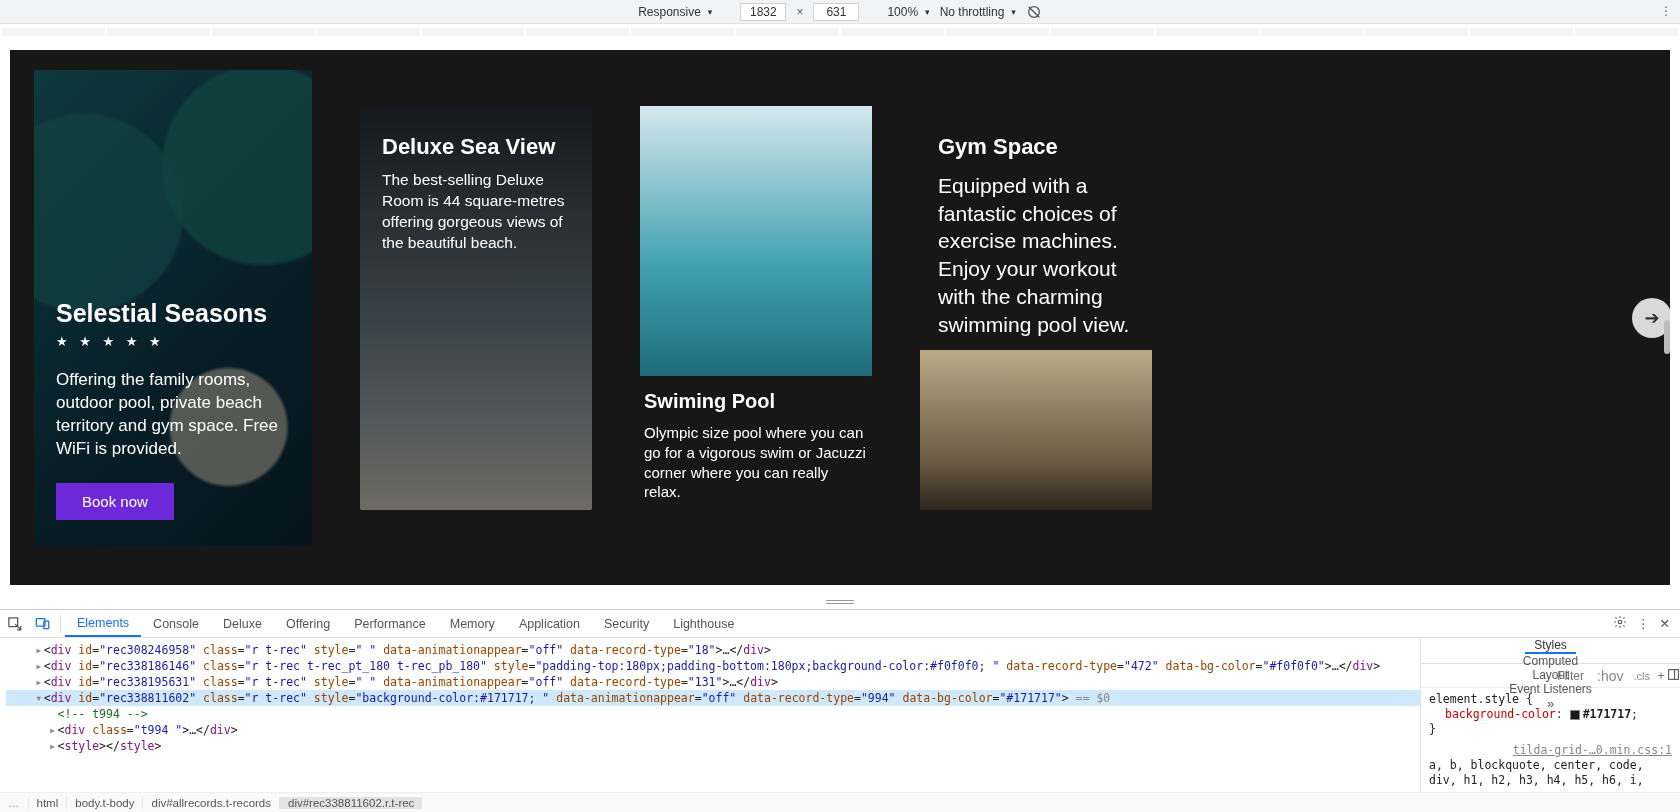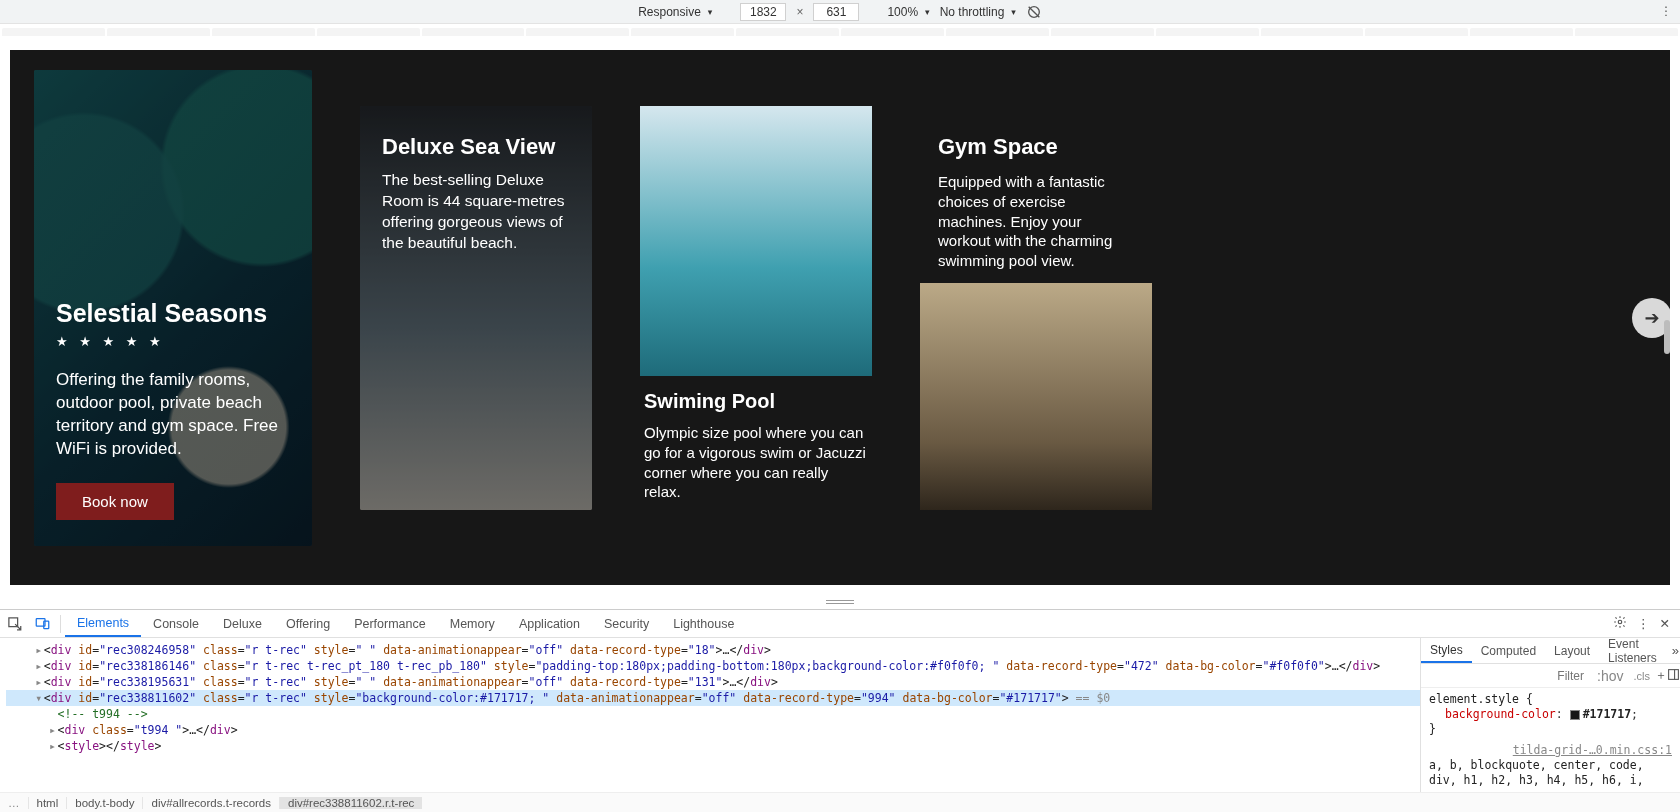--- a/index.html
+++ b/index.html
@@ -52,21 +52,21 @@
     background:
       radial-gradient(circle at 70% 75%, rgba(230,220,200,.65) 0 14%, transparent 15%),
       radial-gradient(circle at 18% 30%, rgba(34,120,120,.7) 0 24%, transparent 25%),
       radial-gradient(circle at 82% 20%, rgba(34,130,120,.7) 0 22%, transparent 23%);
   }
   .hero .content { margin-top: auto; padding-bottom: 26px;}
   .hero h2 { font-size: 25px; font-weight: 600; }
   .hero .stars { letter-spacing: 4px; font-size: 13px; margin: 6px 0 20px; }
   .hero p { font-size: 17px; line-height: 1.35; }
   .hero .btn {
-    display: inline-block; margin-top: 22px; background: #7f1d1d; color: #fff;
+    display: inline-block; margin-top: 22px; background: #6d28d9; color: #fff;
     padding: 10px 26px; font-size: 15px; cursor: pointer;
   }
 
   
   .c2 { width: 232px; height: 404px; margin-top: 36px; }
   .c2 .bg { background: linear-gradient(180deg,#2b241e 0%, #5a4b3a 45%, #a08866 100%); }
 
   
   .c3 { width: 232px; height: 404px; margin-top: 36px; }
   .c3 .bg { background: linear-gradient(180deg,#2a2e33 0%, #6b7d88 55%, #c6c3bb 100%); }
@@ -76,21 +76,21 @@
   .c4 { width: 232px; height: 404px; margin-top: 36px; background:#171717; }
   .c4 .img { height: 270px; background: linear-gradient(180deg,#d5e7ee 0%,#3fa0b0 60%,#1e6b7a 100%); position: relative; }
   .c4 .txt { padding: 14px 4px 0 4px; color:#fff;}
   .c4 h3 { font-size: 20px; margin-bottom: 10px; }
   .c4 p  { font-size: 15px; line-height: 1.32; }
 
   
   .c5 { width: 232px; height: 404px; margin-top: 36px; background:#171717; display:flex; flex-direction:column; }
   .c5 .txt { padding: 28px 18px 12px 18px; color:#fff; flex:0 0 auto;}
   .c5 h3 { font-size: 22px; margin-bottom: 12px; }
-  .c5 p  { font-size: 15px; line-height: 1.32; }
+  .c5 p  { font-size: 21px; line-height: 1.32; }
   .c5 .img { flex:1; background: linear-gradient(180deg,#bba987 0%, #6a5a43 70%, #2e261c 100%);}
 
   
   .next-arrow {
     position: absolute; right: -2px; top: 50%; transform: translateY(-50%);
     width: 40px; height: 40px; border-radius: 50%; background: #d9d9d9;
     display:flex; align-items:center; justify-content:center; color:#333;
     cursor:pointer; font-size: 18px;
   }
 
@@ -121,21 +121,21 @@
   .dom-line .tw { color:#888; display:inline-block; width:10px; text-align:center; cursor:pointer;}
   .tag { color:#881280; }
   .attr { color:#994500; }
   .val { color:#1a1aa6; }
   .cmt { color:#236e25; }
   .sel-row { background:#cfe8fc; }
   .eq0 { color:#888; }
 
   
   .styles-panel { width:260px; border-left:1px solid #e0e0e0; display:flex; flex-direction:column; font-size:12px; }
-  .sp-tabs { height:26px; display:flex; align-items:center; border-bottom:1px solid #e0e0e0; position: relative;}
+  .sp-tabs { height:26px; display:flex; align-items:center; border-bottom:1px solid #e0e0e0; position: relative; flex-direction: column;}
   .sp-tabs .t { padding:0 9px; height:100%; display:flex; align-items:center; cursor:pointer; color:#555; font-size: 12px;}
   .sp-tabs .t.active { color:#333; border-bottom:2px solid #1a73e8; }
   .sp-tabs .more { padding:0 6px; color:#555; cursor:pointer; font-size: 13px;}
   .sp-filter { height:24px; display:flex; align-items:center; border-bottom:1px solid #eee; }
   .sp-filter input { flex:1; border:0; outline:0; padding:0 8px; font-size:12px;text-align:right; }
   .sp-filter .hov { color:#888; font-size:14px; padding:0 5px; cursor:pointer;}
   .sp-filter .cls { color:#888; font-size:11px; padding:0 5px; cursor:pointer;}
   .sp-filter .plus, .sp-filter .panel-icon { width:22px; text-align:center; color:#555; cursor:pointer;}
   .sp-rules { flex:1; overflow:auto; font-family:Menlo,Consolas,monospace; font-size:11.5px; padding:4px 8px; line-height:15px;}
   .sp-rules .sel { color:#222; }

